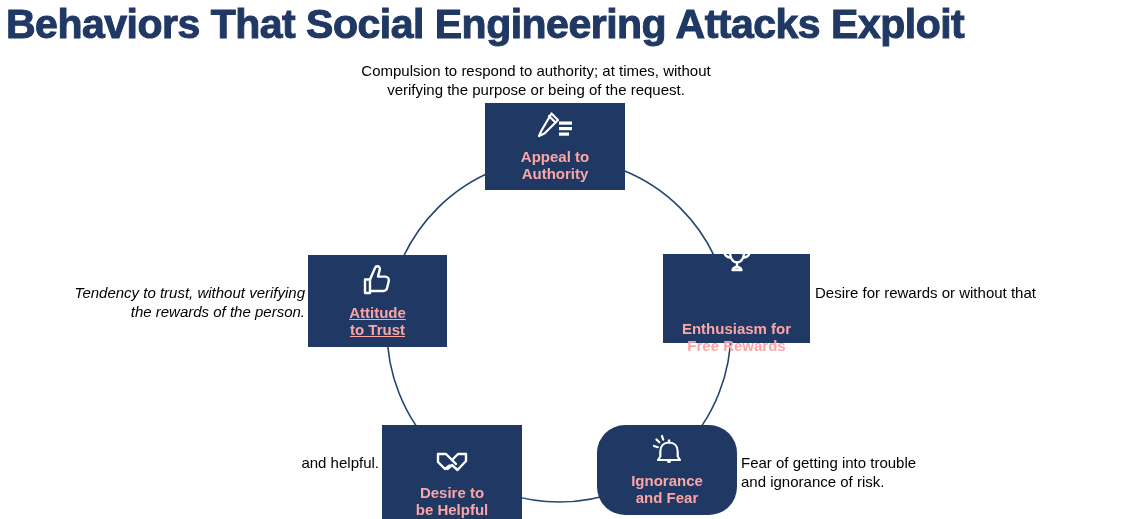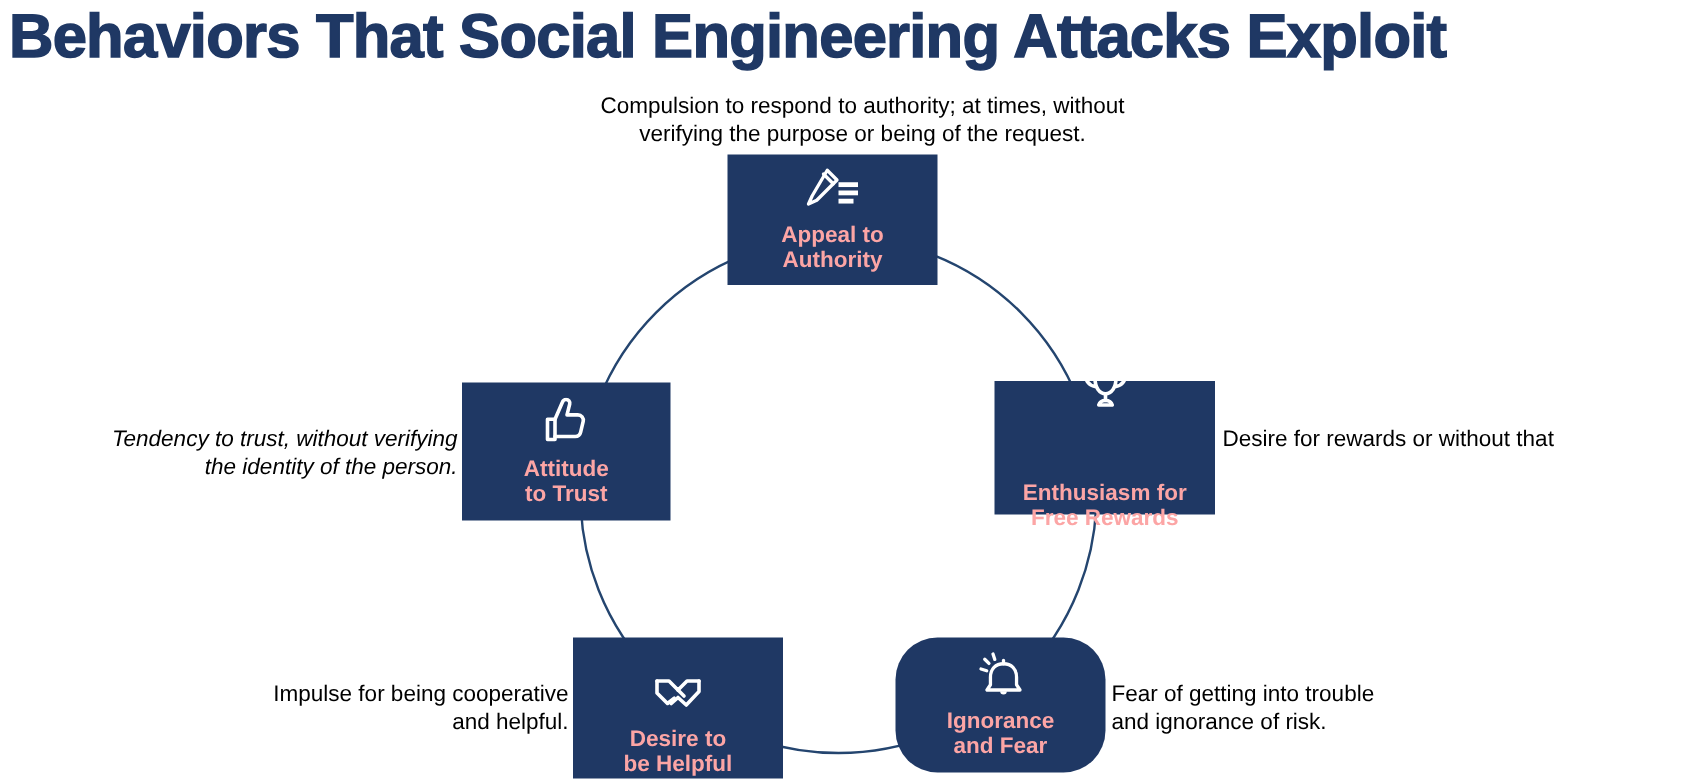--- a/index.html
+++ b/index.html
@@ -16,26 +16,26 @@
   }
   .circle-layer{position:absolute;left:0;top:0;}
   .node{
     position:absolute;background:#1f3864;color:#fca5a5;
     display:flex;flex-direction:column;align-items:center;justify-content:center;
     text-align:center;
   }
   .node .icon{margin-bottom:5px;line-height:0;}
   .node .label{font-weight:700;font-size:15px;line-height:17px;}
   #node-appeal    {left:485px;top:103px;width:140px;height:87px;}
-  #node-trust     {left:308px;top:255px;width:139px;height:92px;}
+  #node-trust     {left:308px;top:255px;width:139px;height:92px;text-decoration:underline;}
   #node-enthusiasm{left:663px;top:254px;width:147px;height:89px;gap:39px;}
   #node-helpful   {left:382px;top:425px;width:140px;height:116px;}
   #node-ignorance {left:597px;top:425px;width:140px;height:90px;border-radius:28px;}
   .desc{position:absolute;font-size:15px;line-height:18.5px;color:#000000;}
-  #desc-appeal    {left:365px;top:62px; width:420px;text-align:center;}
+  #desc-appeal    {left:326px;top:62px; width:420px;text-align:center;}
   #desc-trust     {left:45px; top:284px;width:260px;text-align:right;font-style:italic;}
   #desc-enthusiasm{left:815px;top:284px;width:250px;text-align:left;}
   #desc-helpful   {left:155px;top:454px;width:224px;text-align:right;}
   #desc-ignorance {left:741px;top:454px;width:210px;text-align:left;}
 </style>
 </head>
 <body>
 
 <div class="title">Behaviors That Social Engineering Attacks Exploit</div>
 
@@ -76,21 +76,21 @@
       </g>
     </svg>
   </span>
   <div class="label">
     <div>Attitude</div>
     <div>to Trust</div>
   </div>
 </div>
 <div class="desc" id="desc-trust">
   <div>Tendency to trust, without verifying</div>
-  <div>the identity of the person.</div>
+  <div>the rewards of the person.</div>
 </div>
 
 <div class="node" id="node-enthusiasm">
   <span class="icon">
     <svg width="40" height="33" viewBox="0 0 40 33">
       <g stroke="#fff" stroke-width="2.4" fill="none" stroke-linejoin="round" stroke-linecap="round">
         <path d="M13 3.5 h14 v5.5 c0 6.5 -3 10.5 -7 10.5 s-7 -4 -7 -10.5 z"></path>
         <path d="M13 6 H6.5 c.2 5 2.8 8 6.5 8.6"></path>
         <path d="M27 6 h6.5 c-.2 5 -2.8 8 -6.5 8.6"></path>
         <path d="M20 19.5 V24"></path>
@@ -117,21 +117,20 @@
         <path d="M22 11 L26 15"></path>
       </g>
     </svg>
   </span>
   <div class="label">
     <div>Desire to</div>
     <div>be Helpful</div>
   </div>
 </div>
 <div class="desc" id="desc-helpful">
-  <div>Impulse for being cooperative</div>
   <div>and helpful.</div>
 </div>
 
 <div class="node" id="node-ignorance">
   <span class="icon">
     <svg width="40" height="33" viewBox="0 0 40 33">
       <g stroke="#fff" stroke-width="2.2" fill="none" stroke-linejoin="round" stroke-linecap="round">
         <path d="M22 8.5 c-5.3 0 -8.7 3.6 -8.7 9 v5 L11 26 h22 l-2.3 -3.5 v-5 c0 -5.4 -3.4 -9 -8.7 -9 z"></path>
         <path d="M22 8.5 V6.3"></path>
         <path d="M9.5 5.5 l2.8 2.8"></path>

